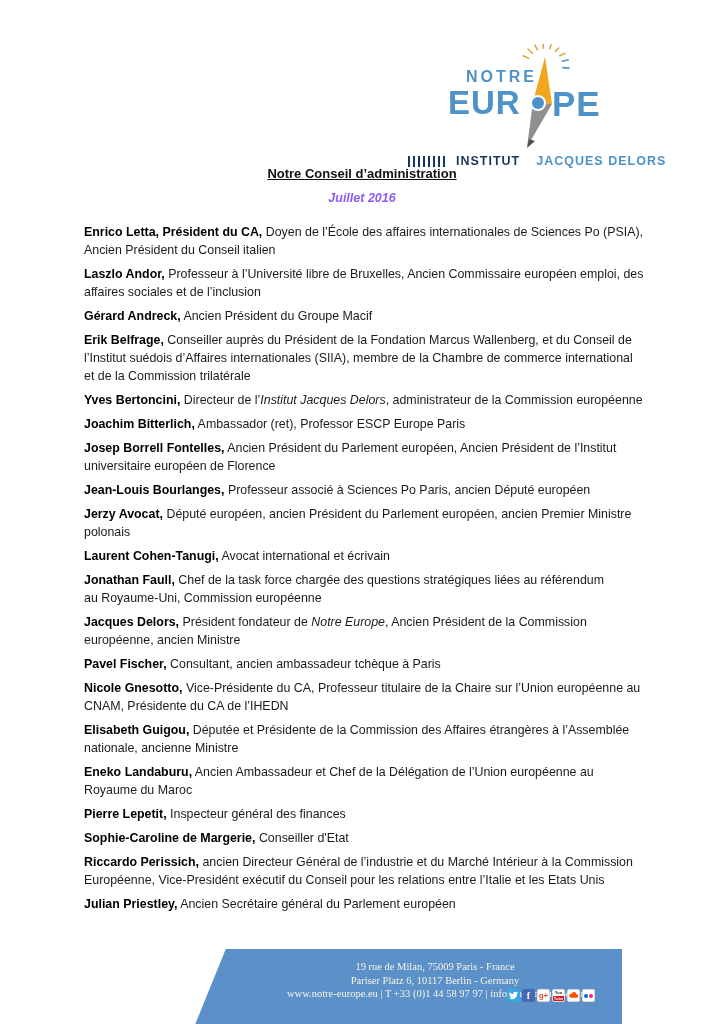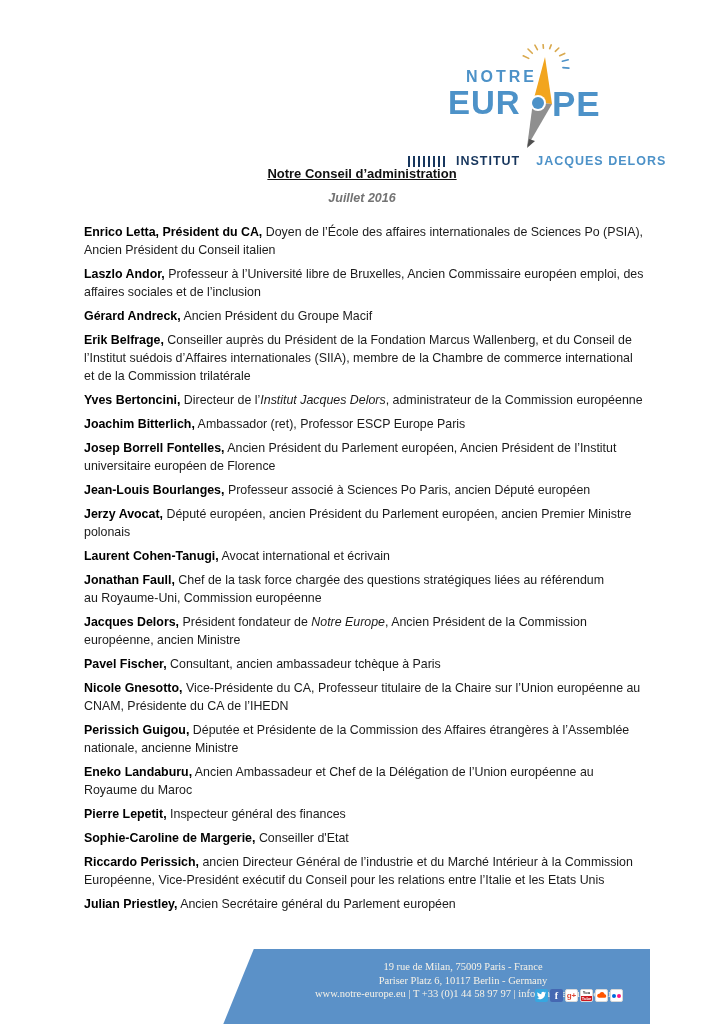--- a/index.html
+++ b/index.html
@@ -22,30 +22,30 @@
   .logo-needle{position:absolute;left:0;top:0;z-index:2;}
   .logo-bottom{position:absolute;left:0;top:82px;display:flex;align-items:center;z-index:1;margin-top:28px;}
   .logo-ticks{display:flex;align-items:center;margin-right:8px;}
   .logo-ticks i{display:block;width:2px;height:11px;background:#17365d;margin-right:3px;}
   .logo-institut{font-size:12.5px;font-weight:bold;letter-spacing:1px;color:#17365d;}
   .logo-jd{font-size:12.5px;font-weight:bold;letter-spacing:1px;color:#4d92c8;margin-left:16px;text-align:center;}
 
   
   .titleblock{position:absolute;left:82px;top:166px;width:560px;text-align:center;}
   .doc-title{font-size:13px;font-weight:bold;text-decoration:underline;color:#111;}
-  .doc-subtitle{font-size:12.5px;font-weight:bold;font-style:italic;color:#737373;margin-top:10px;}
+  .doc-subtitle{font-size:12.5px;font-weight:bold;font-style:italic;color:#8b5cf6;margin-top:10px;}
 
   
   .members{position:absolute;left:84px;top:223px;width:562px;}
   .member{font-size:12.4px;line-height:18px;margin:0 0 6px 0;color:#1b1b1b;}
   .member b{color:#000;}
 
   
   .footer{position:absolute;left:0;bottom:0;width:622px;height:75px;background:#5b91c8;
-    clip-path:polygon(36.3% 0,100% 0,100% 100%,31.4% 100%);margin-left:28px;}
+    clip-path:polygon(36.3% 0,100% 0,100% 100%,31.4% 100%);}
   .footer-text{position:absolute;left:270px;top:11px;width:330px;text-align:center;
     font-family:"Liberation Serif",serif;color:#f7f2e7;font-size:10.5px;line-height:13.5px;}
   .footer-social{position:absolute;right:27px;top:40px;display:flex;gap:2px;}
   .sicon{width:13px;height:13px;border-radius:2px;display:flex;align-items:center;
     justify-content:center;overflow:hidden;box-sizing:border-box;}
   .sicon.white{background:#fff;border:1px solid #d8d8d8;}
   .yt{display:flex;flex-direction:column;width:100%;height:100%;}
   .yt .yt-top{flex:1;background:#fff;color:#222;font-size:4px;line-height:5px;
     text-align:center;font-weight:bold;}
   .yt .yt-bot{flex:1;background:#cc181e;color:#fff;font-size:4px;line-height:5px;
@@ -114,21 +114,21 @@
       <p class="member"><b>Yves Bertoncini,</b><span> Directeur de l’</span><i>Institut Jacques Delors</i><span>, administrateur de la Commission européenne</span></p>
       <p class="member"><b>Joachim Bitterlich,</b><span> Ambassador (ret), Professor ESCP Europe Paris</span></p>
       <p class="member"><b>Josep Borrell Fontelles,</b><span> Ancien Président du Parlement européen, Ancien Président de l’Institut universitaire européen de Florence</span></p>
       <p class="member"><b>Jean-Louis Bourlanges,</b><span> Professeur associé à Sciences Po Paris, ancien Député européen</span></p>
       <p class="member"><b>Jerzy Avocat,</b><span> Député européen, ancien Président du Parlement européen, ancien Premier Ministre polonais</span></p>
       <p class="member"><b>Laurent Cohen-Tanugi,</b><span> Avocat international et écrivain</span></p>
       <p class="member"><b>Jonathan Faull,</b><span> Chef de la task force chargée des questions stratégiques liées au référendum</span><br><span>au Royaume-Uni, Commission européenne</span></p>
       <p class="member"><b>Jacques Delors,</b><span> Président fondateur de </span><i>Notre Europe</i><span>, Ancien Président de la Commission européenne, ancien Ministre</span></p>
       <p class="member"><b>Pavel Fischer,</b><span> Consultant, ancien ambassadeur tchèque à Paris</span></p>
       <p class="member"><b>Nicole Gnesotto,</b><span> Vice-Présidente du CA, Professeur titulaire de la Chaire sur l’Union européenne au CNAM, Présidente du CA de l’IHEDN</span></p>
-      <p class="member"><b>Perissich Guigou,</b><span> Députée et Présidente de la Commission des Affaires étrangères à l’Assemblée nationale, ancienne Ministre</span></p>
+      <p class="member"><b>Elisabeth Guigou,</b><span> Députée et Présidente de la Commission des Affaires étrangères à l’Assemblée nationale, ancienne Ministre</span></p>
       <p class="member"><b>Eneko Landaburu,</b><span> Ancien Ambassadeur et Chef de la Délégation de l’Union européenne au Royaume du Maroc</span></p>
       <p class="member"><b>Pierre Lepetit,</b><span> Inspecteur général des finances</span></p>
       <p class="member"><b>Sophie-Caroline de Margerie,</b><span> Conseiller d'Etat</span></p>
       <p class="member"><b>Riccardo Perissich,</b><span> ancien Directeur Général de l’industrie et du Marché Intérieur à la Commission Européenne, Vice-Presidént exécutif du Conseil pour les relations entre l’Italie et les Etats Unis</span></p>
       <p class="member"><b>Julian Priestley,</b><span> Ancien Secrétaire général du Parlement européen</span></p>
     </div>
 
   <div class="footer" style="background: rgb(91, 145, 200);">
     <div class="footer-text">
       <div>19 rue de Milan, 75009 Paris - France</div>

